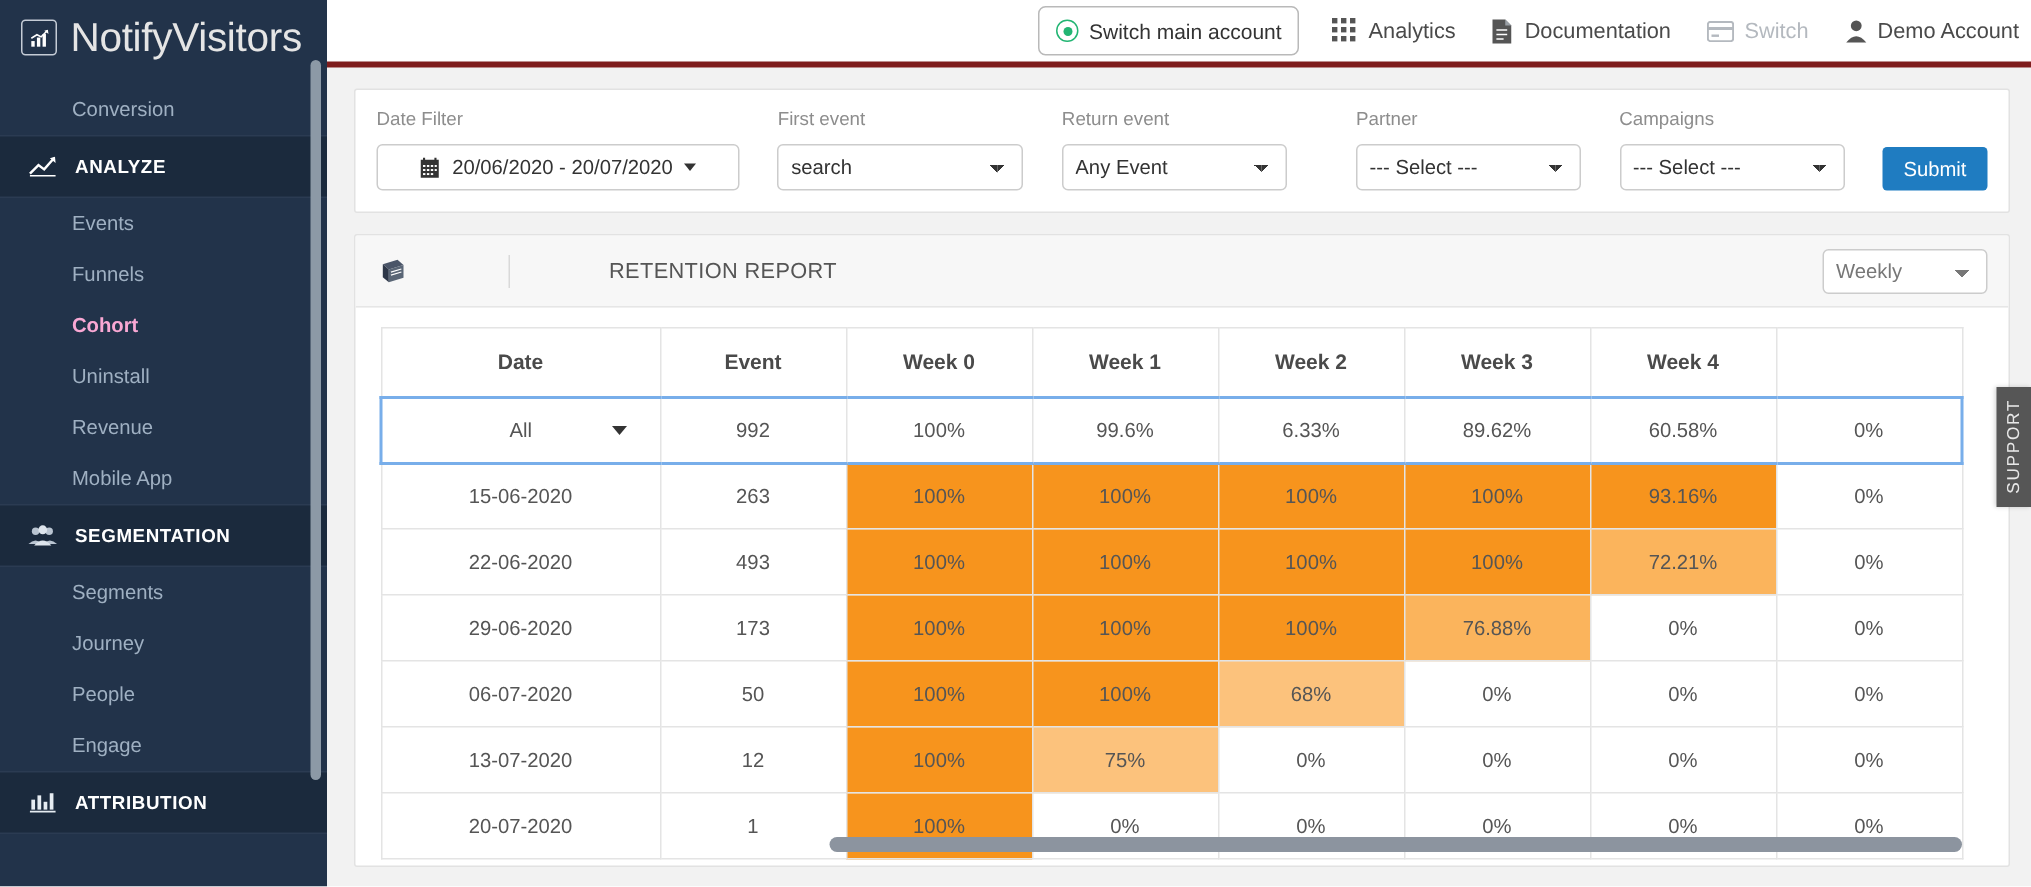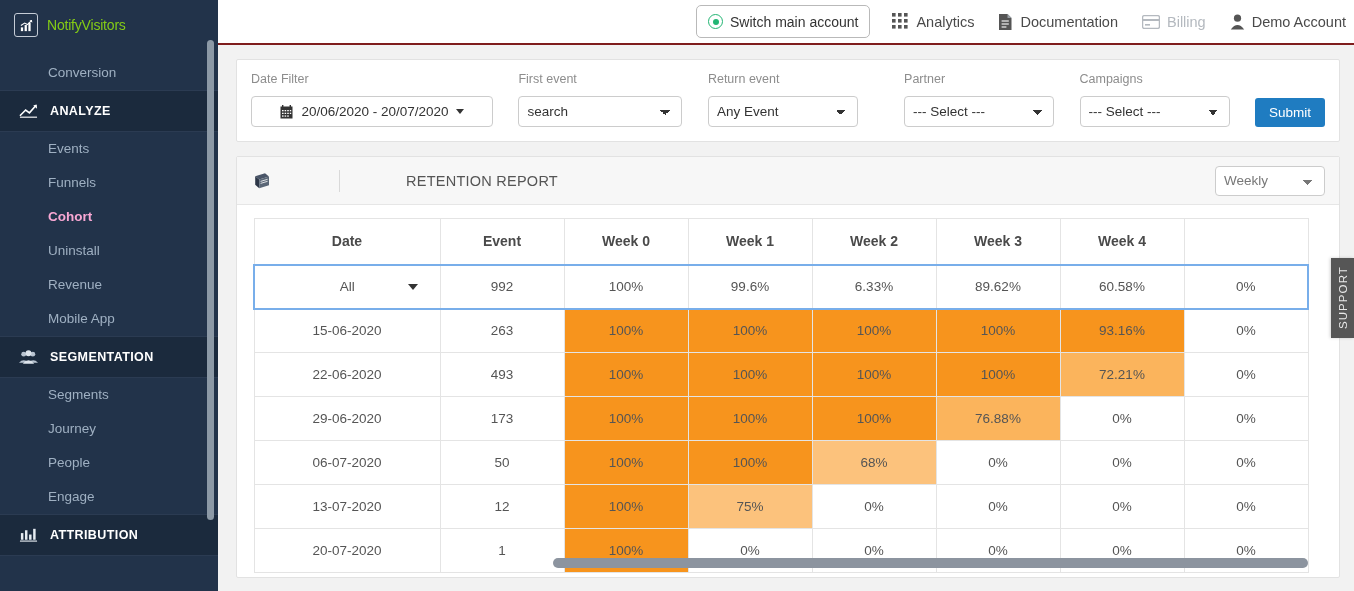--- a/index.html
+++ b/index.html
@@ -27,22 +27,22 @@
   }
   .brand-logo {
     width: 24px; height: 24px;
     border: 1.5px solid #c5ccd6;
     border-radius: 3px;
     display: flex; align-items: center; justify-content: center;
     margin-right: 9px;
   }
   .brand-logo svg { display:block; }
   .brand-text {
-    color: #84cc16;
-    font-size: 14px;
+    color: #e5e5e5;
+    font-size: 27px;
     letter-spacing: -0.2px;
     font-weight: 400;
     white-space: nowrap;
   }
   .brand-text b { font-weight: 400; }
 
   .nav { padding-top: 6px; }
   .nav-link {
     display: block;
     padding: 10px 0 10px 48px;
@@ -82,21 +82,21 @@
     height: 591px;
     overflow: hidden;
   }
   
   .topbar {
     height: 45px;
     background: #ffffff;
     display: flex; align-items: center;
     justify-content: flex-end;
     padding-right: 0px;
-    border-bottom: 2px solid #7f1d1d;
+    border-bottom: 4px solid #7f1d1d;
   }
   .switch-btn {
     display: flex; align-items: center;
     border: 1px solid #b9b9b9;
     border-radius: 5px;
     height: 33px;
     padding: 0 11px;
     background: #fff;
     cursor: pointer;
     margin-right: 22px;
@@ -441,21 +441,21 @@
       </div>
 
       <div class="top-item dim">
         <span class="ti-icon">
           <svg width="18" height="14" viewBox="0 0 18 14">
             <rect x="0.6" y="0.6" width="16.8" height="12.8" rx="1.6" fill="none" stroke="#b4b9bf" stroke-width="1.3"></rect>
             <rect x="0.6" y="4" width="16.8" height="2" fill="#b4b9bf"></rect>
             <rect x="3" y="9" width="5" height="1.6" fill="#b4b9bf"></rect>
           </svg>
         </span>
-        <span>Billing</span>
+        <span>Switch</span>
       </div>
 
       <div class="top-item">
         <span class="ti-icon">
           <svg width="15" height="16" viewBox="0 0 15 16">
             <circle cx="7.5" cy="4.2" r="3.6" fill="#555"></circle>
             <path d="M0.8 15.4 q6.7 -8.6 13.4 0 z" fill="#555"></path>
           </svg>
         </span>
         <span>Demo Account</span>

